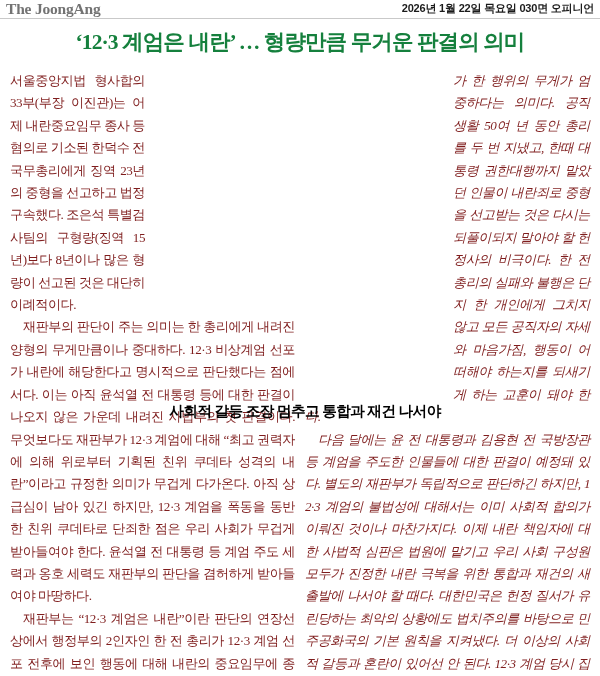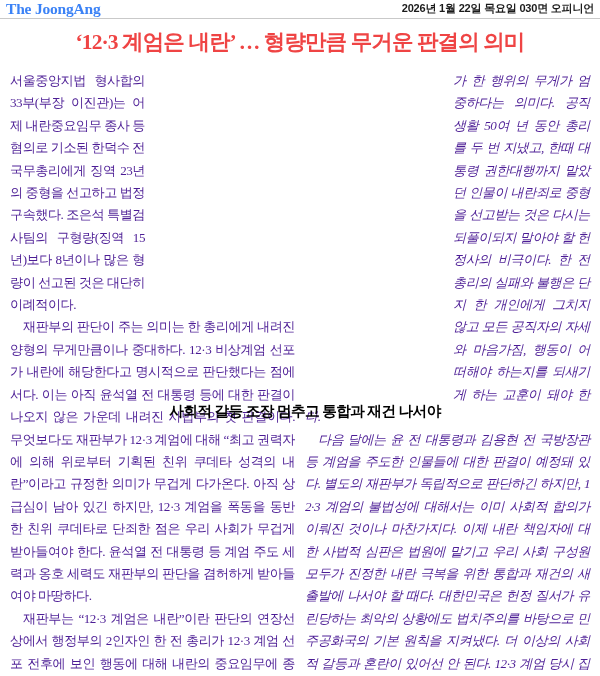--- a/index.html
+++ b/index.html
@@ -24,21 +24,21 @@
     box-sizing: border-box;
   }
   .brand {
     position: absolute;
     left: 6px;
     top: 0px;
     font-family: "Liberation Serif", "DejaVu Serif", serif;
     font-weight: bold;
     font-size: 15.5px;
     letter-spacing: -0.2px;
-    color: #3b82f6;
+    color: #737373;
     line-height: 17px;
   }
   .dateline {
     position: absolute;
     right: 6px;
     top: 2px;
     font-family: "Liberation Sans", "DejaVu Sans", sans-serif;
     font-weight: bold;
     font-size: 11px;
     color: #1a1a1a;
@@ -56,21 +56,21 @@
 
   
   .headline {
     margin: 10px 0 0 0;
     text-align: center;
     font-family: "Liberation Serif", "DejaVu Serif", serif;
     font-weight: bold;
     font-size: 21.5px;
     line-height: 28px;
     letter-spacing: -0.9px;
-    color: #ef4444;
+    color: #15803d;
     padding: 0 18px;
     box-sizing: border-box;
   }
 
   
   .article {
     position: relative;
     margin-top: 14px;
     padding: 0 10px;
     box-sizing: border-box;
@@ -81,21 +81,21 @@
     position: absolute;
     top: 0;
     width: 285px;
     height: 604px;
     font-size: 13.1px;
     line-height: 22.4px;
     letter-spacing: -0.45px;
     text-align: justify;
     text-justify: inter-character;
     word-break: break-all;
-    color: #4c1d95;
+    color: #7f1d1d;
   }
   .col-left  { left: 10px; }
   .col-right { left: 305px; font-style: italic; }
 
   .col p {
     margin: 0;
     text-indent: 13px;
   }
   .col p.no-indent { text-indent: 0; }
 

